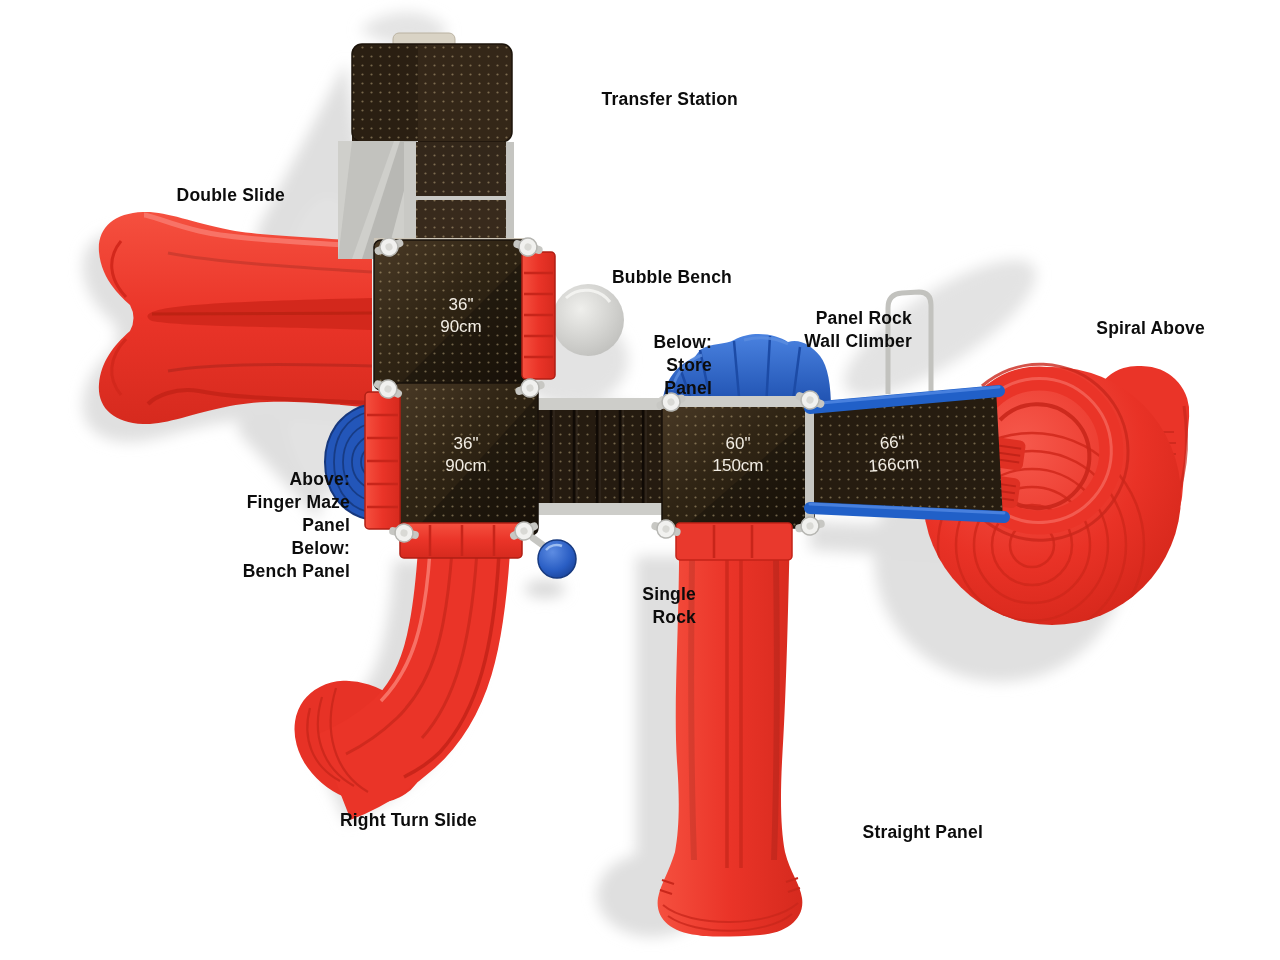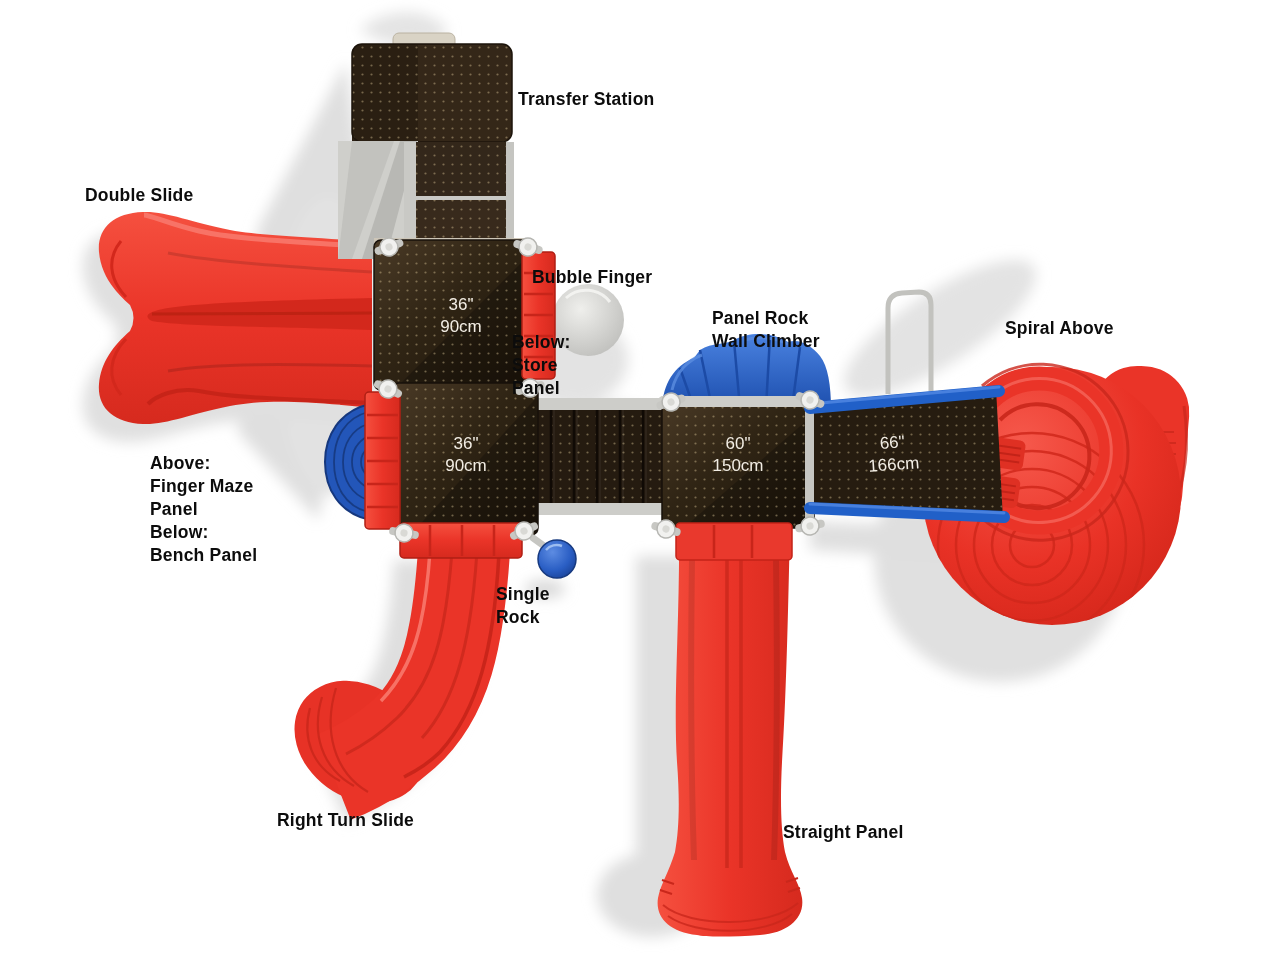--- a/index.html
+++ b/index.html
@@ -1,20 +1,20 @@
 <!DOCTYPE html>
 <html><head>
 <meta charset="utf-8">
 <style>
   html,body{margin:0;padding:0;background:#ffffff;}
   .stage{position:relative;width:1280px;height:960px;background:#ffffff;overflow:hidden;
          font-family:"Liberation Sans",sans-serif;}
   .stage svg{position:absolute;left:0;top:0;}
   .lbl{position:absolute;font-weight:700;font-size:17.5px;line-height:23px;color:#0c0c0c;
-       text-align:left;white-space:pre-line;letter-spacing:.2px;}
+       text-align:right;white-space:pre-line;letter-spacing:.2px;}
   .deck-label{position:absolute;width:100px;color:#f2ede4;font-size:17px;line-height:22px;
        text-align:center;font-weight:400;}
   .deck-label.tilt{transform:rotate(-4deg);}
 </style>
 </head>
 <body>
 
 <div class="stage">
 
 <svg width="1280" height="960" viewBox="0 0 1280 960">
@@ -250,28 +250,28 @@
     <use href="#post" transform="translate(524,531) rotate(-25)"></use>
     <use href="#post" transform="translate(666,529) rotate(15)"></use>
     <use href="#post" transform="translate(671,402) rotate(-18)"></use>
     <use href="#post" transform="translate(810,400) rotate(20)"></use>
     <use href="#post" transform="translate(810,526) rotate(-12)"></use>
   </g>
 </svg>
 
 <div class="lbl" style="left:518px;top:88px;width:220px">Transfer Station</div>
 <div class="lbl" style="left:85px;top:184px;width:200px">Double Slide</div>
-<div class="lbl" style="left:532px;top:266px;width:200px">Bubble Finger</div>
+<div class="lbl" style="left:532px;top:266px;width:200px">Bubble Bench</div>
 <div class="lbl" style="left:512px;top:331px;width:200px">Below:
 Store
 Panel</div>
 <div class="lbl" style="left:712px;top:307px;width:200px">Panel Rock
 Wall Climber</div>
 <div class="lbl" style="left:1005px;top:317px;width:200px">Spiral Above</div>
-<div class="lbl" style="left:150px;top:452px;width:200px">Above:
+<div class="lbl" style="left:150px;top:468px;width:200px">Above:
 Finger Maze
 Panel
 Below:
 Bench Panel</div>
 <div class="lbl" style="left:496px;top:583px;width:200px">Single
 Rock</div>
 <div class="lbl" style="left:277px;top:809px;width:200px">Right Turn Slide</div>
 <div class="lbl" style="left:783px;top:821px;width:200px">Straight Panel</div>
 
 <div class="deck-label" style="left:411px;top:294px">

